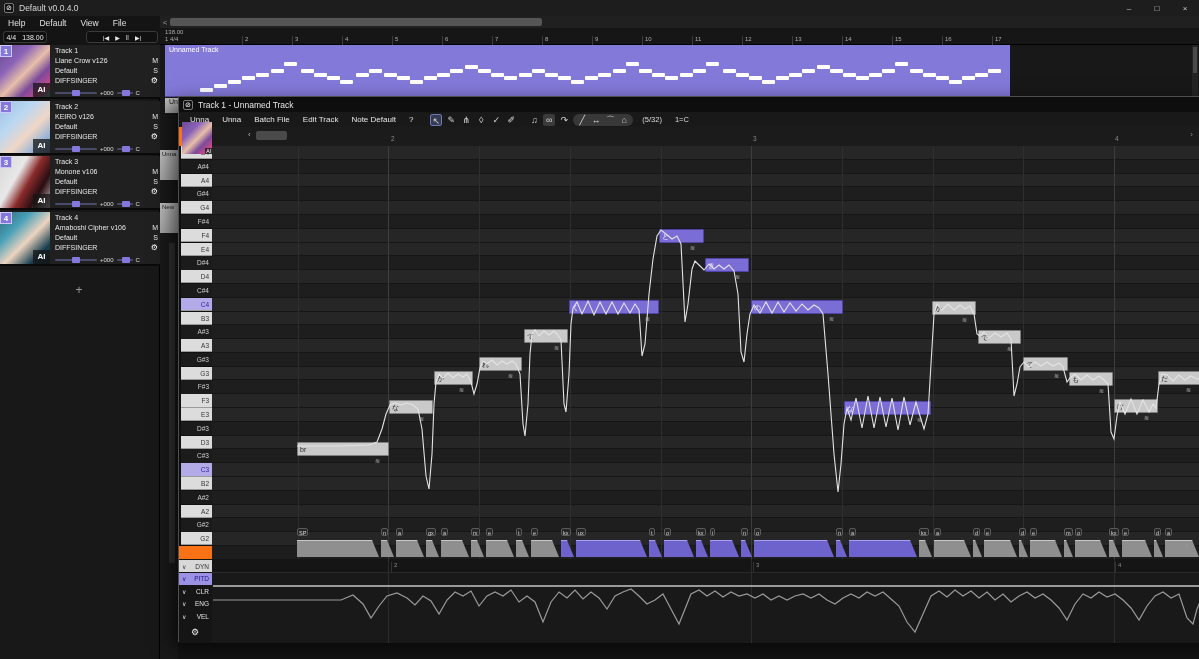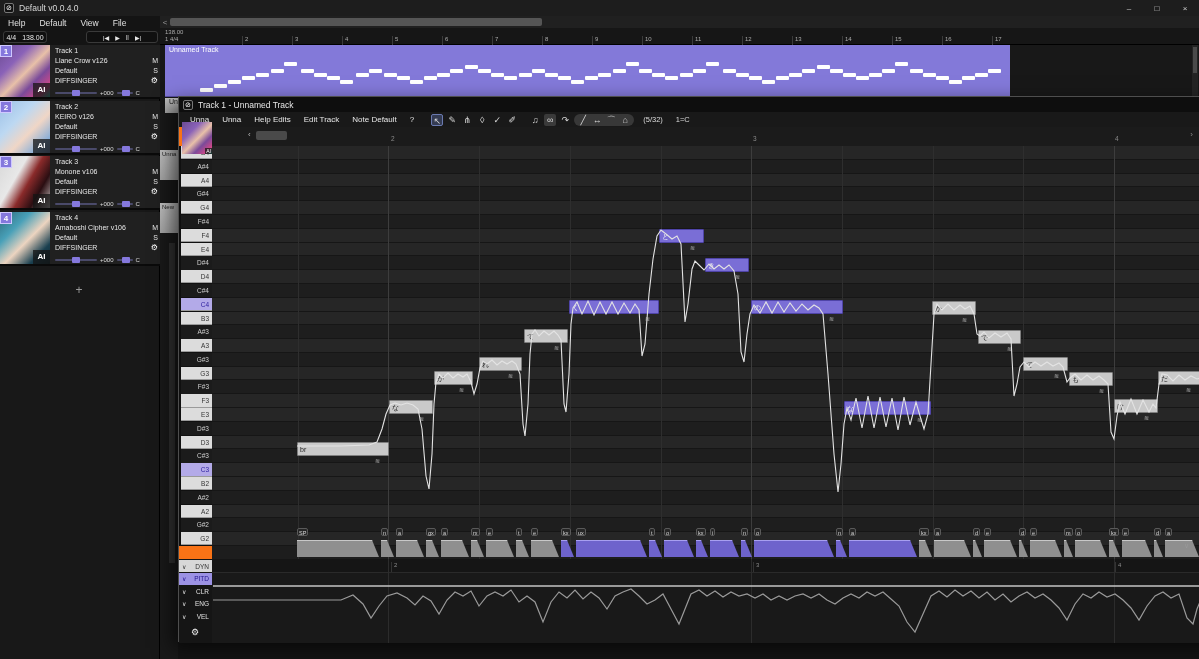--- a/index.html
+++ b/index.html
@@ -401,21 +401,21 @@
       <span>Track 1 - Unnamed Track</span>
       <span class="winbtns" id="pr-winbtns">
           <div class="winbtn">–</div>
           <div class="winbtn">□</div>
           <div class="winbtn">×</div>
         </span>
     </div>
     <div id="pr-menubar">
         <div>Unna</div>
         <div>Unna</div>
-        <div>Help Edits</div>
+        <div>Batch File</div>
         <div>Edit Track</div>
         <div>Note Default</div>
         <div>?</div>
         <div id="pr-tools">
           <div class="toolbtn active">↖</div>
           <div class="toolbtn">✎</div>
           <div class="toolbtn">⋔</div>
           <div class="toolbtn">◊</div>
           <div class="toolbtn">✓</div>
           <div class="toolbtn">✐</div>

